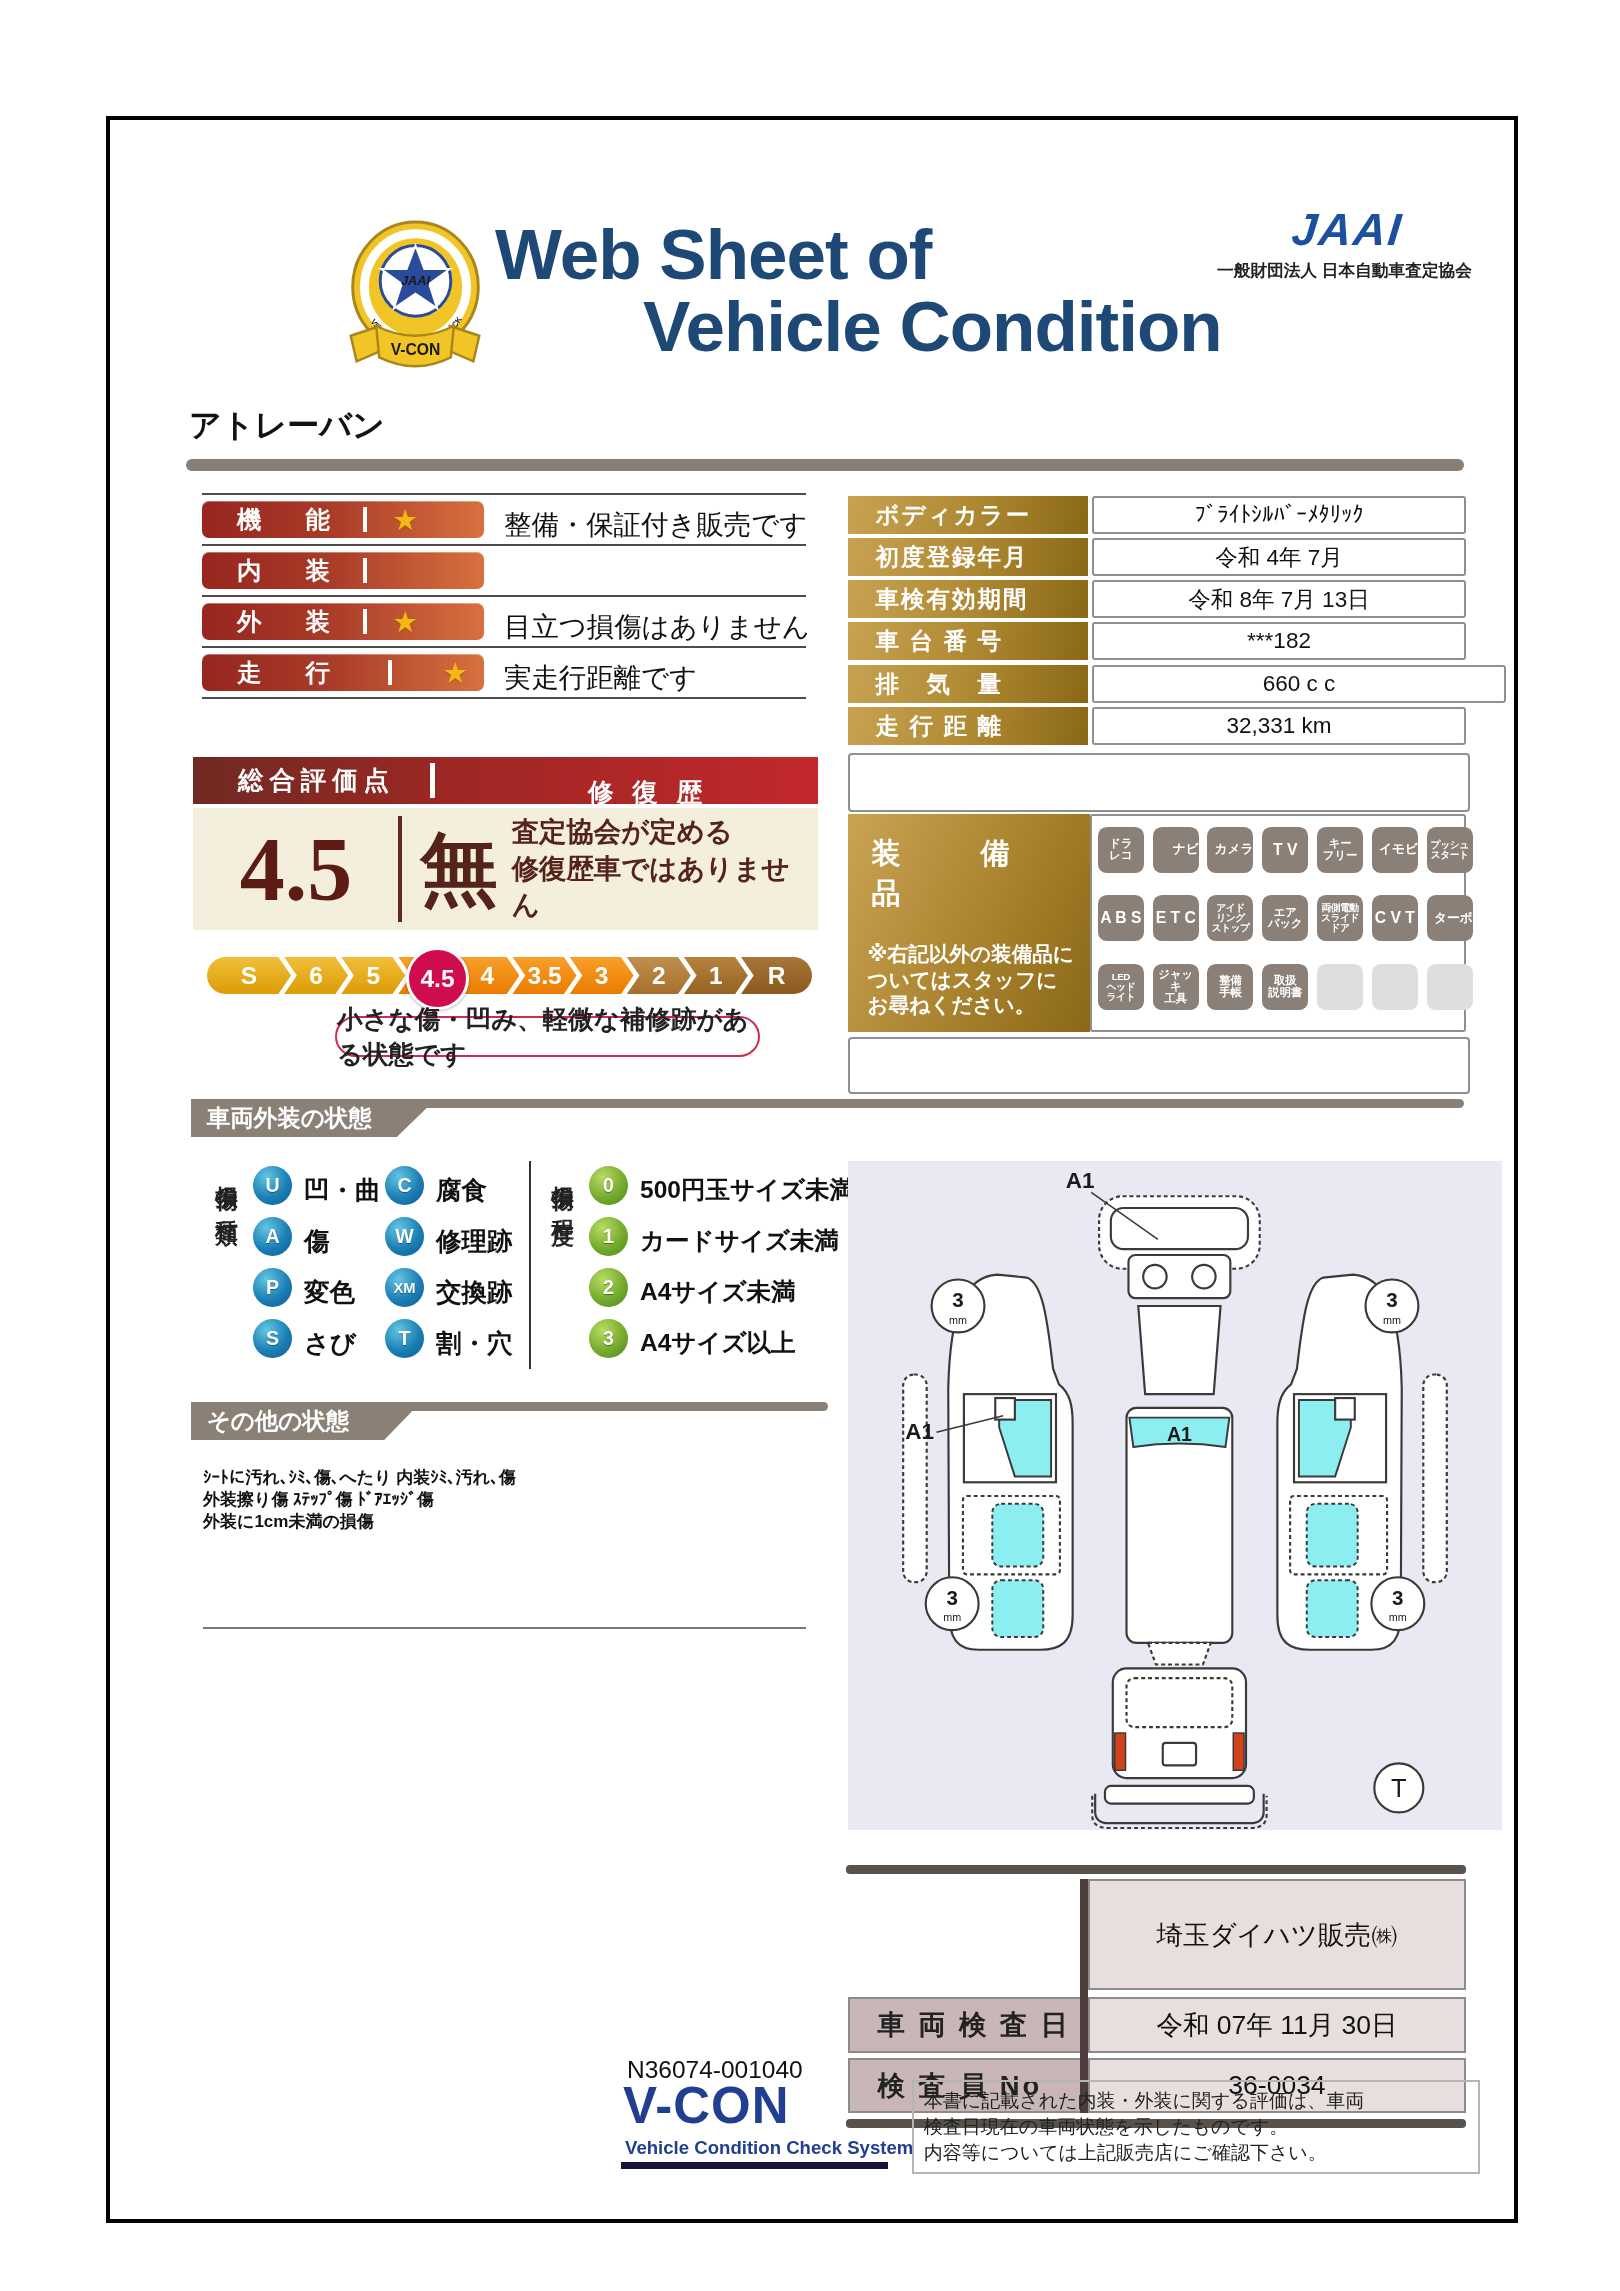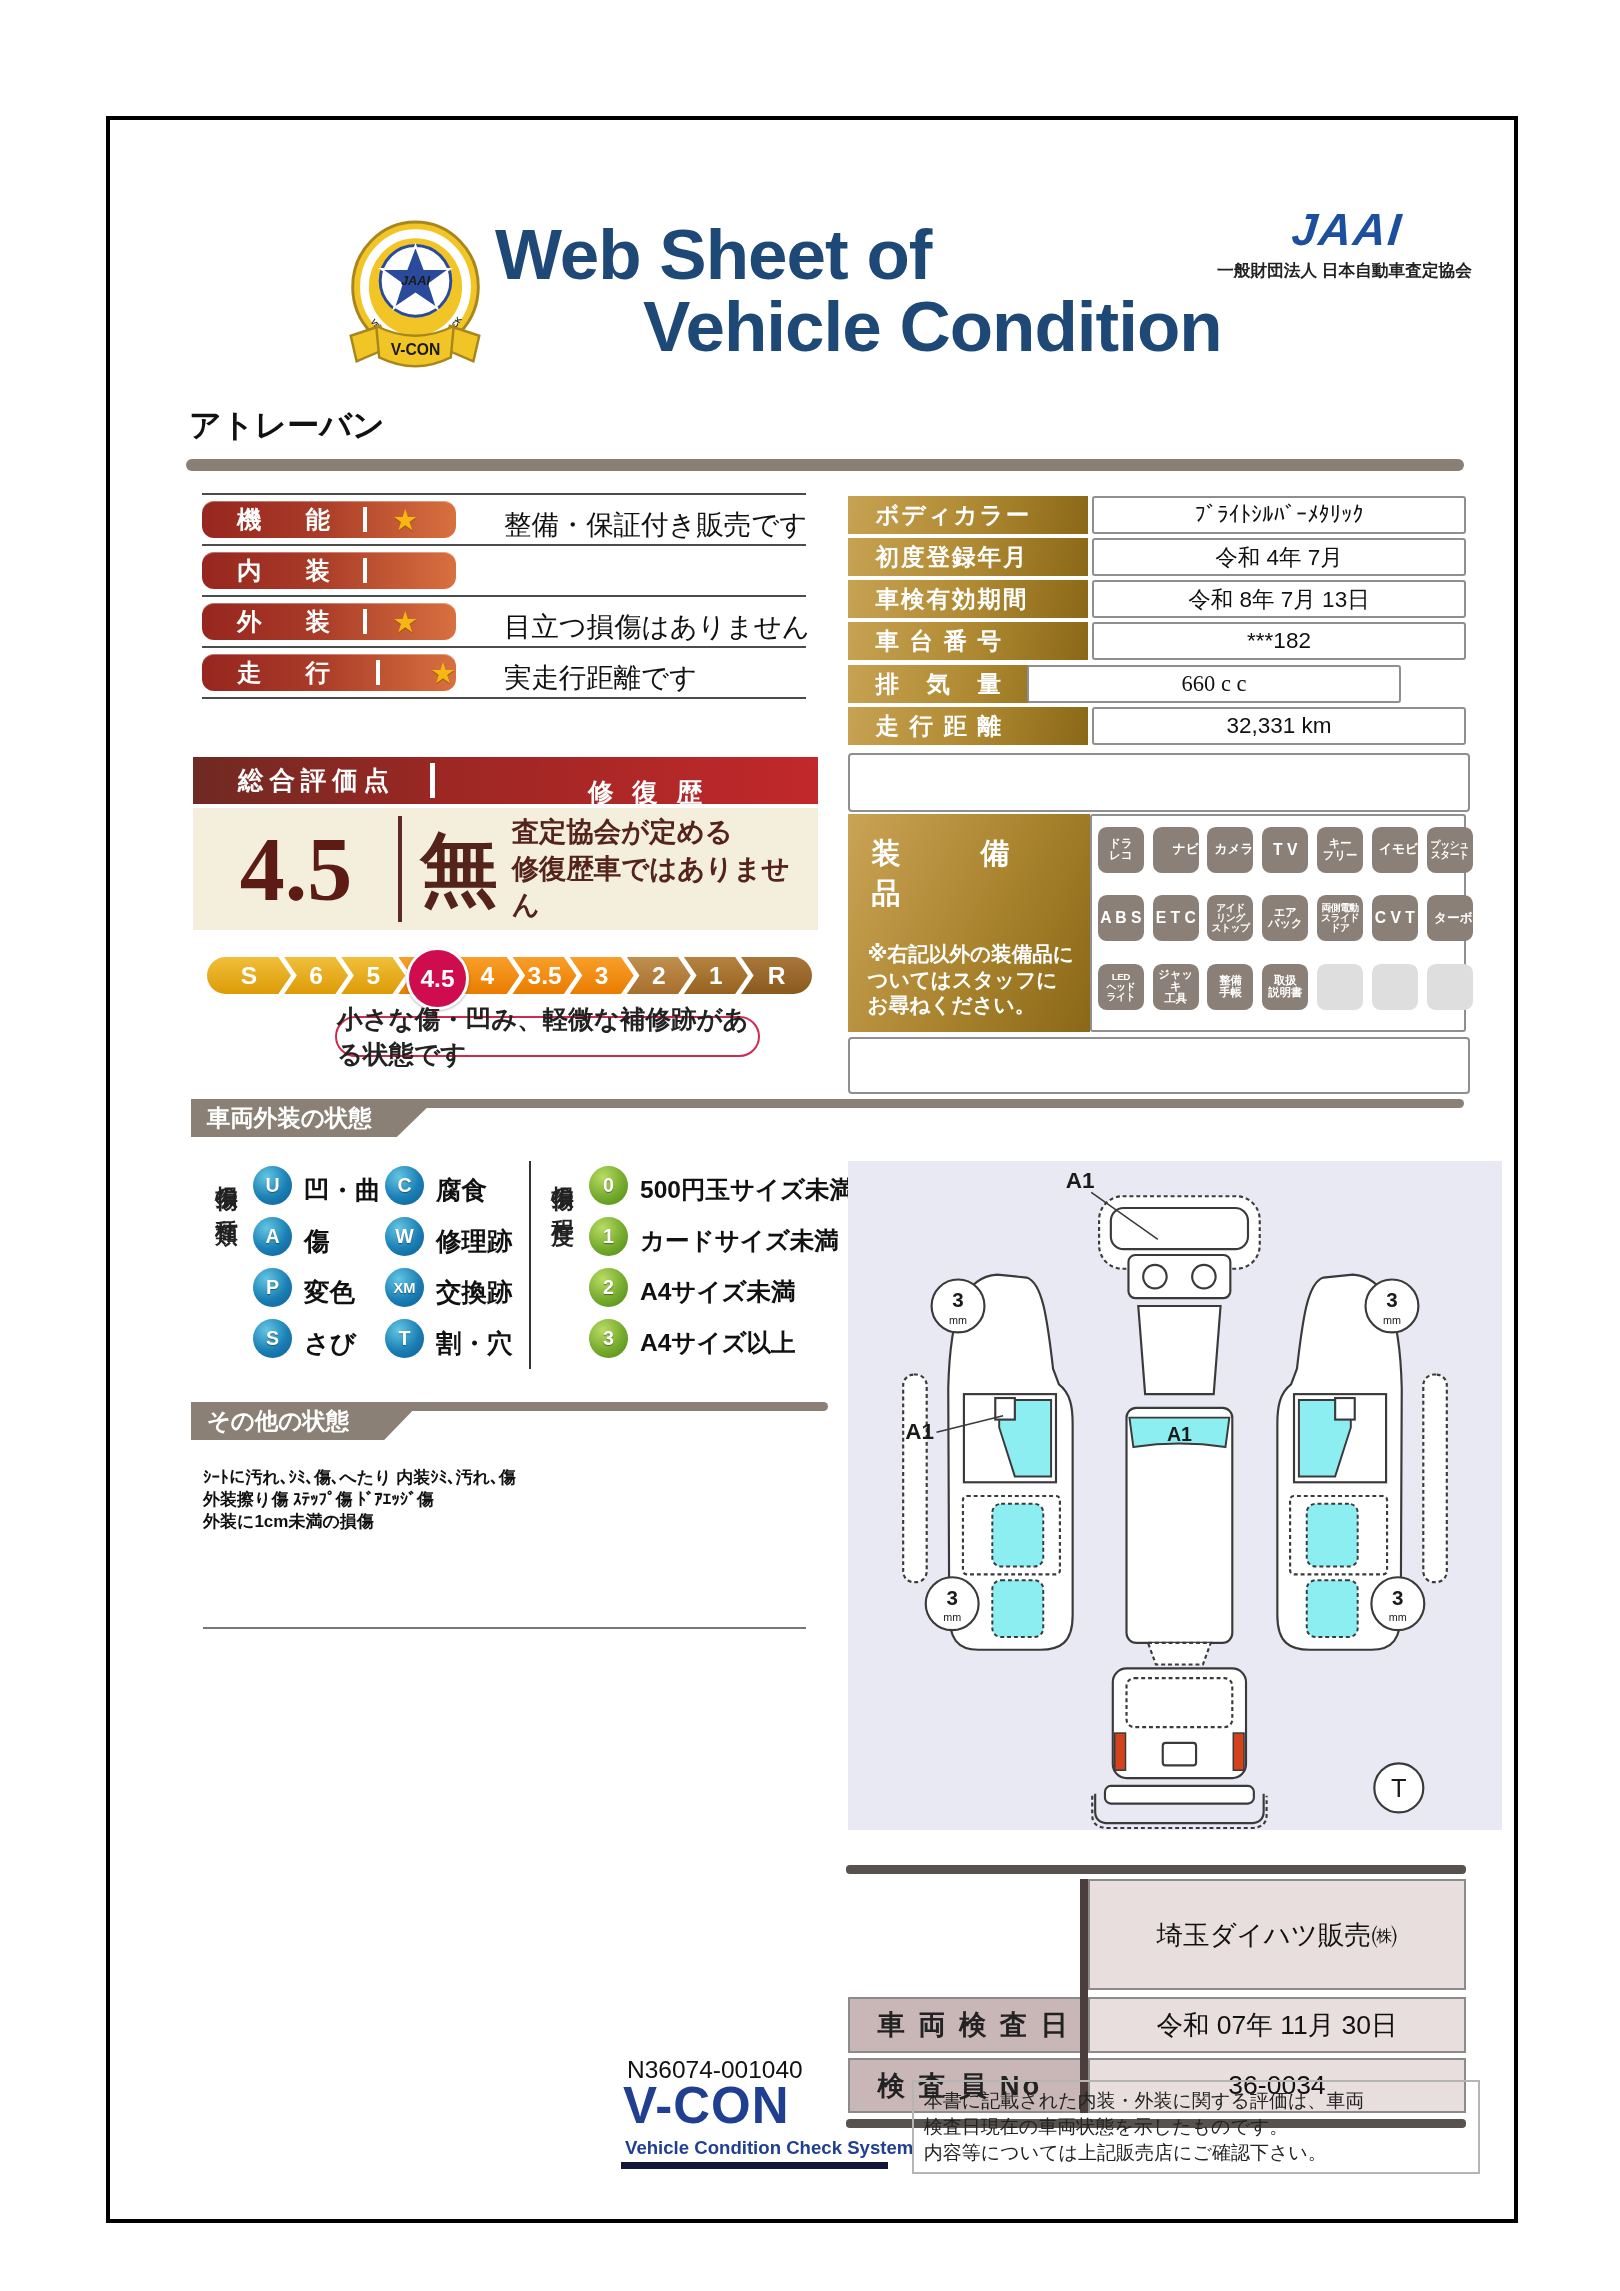--- a/index.html
+++ b/index.html
@@ -11,21 +11,21 @@
 
   
   .title{color:#1e4976;font-weight:bold;font-size:71px;letter-spacing:-1px;}
   .jaai-logo{color:#1d4f9f;font-weight:bold;font-style:italic;font-size:45px;letter-spacing:2px;transform:skewX(-6deg);}
   .jaai-sub{color:#222;font-size:16.7px;font-weight:bold;}
   .car-name{color:#111;font-weight:bold;font-size:32px;}
   .band{background:#8a7f74;border-radius:5.9px;}
 
   
   .hline{height:2px;background:#4c4c4c;}
-  .rbar{width:254px;height:37px;border-radius:12px;background:linear-gradient(90deg,#96261f 0%,#a93b28 45%,#d8703f 100%);
+  .rbar{width:282px;height:37px;border-radius:7px;background:linear-gradient(90deg,#96261f 0%,#a93b28 45%,#d8703f 100%);
         display:flex;align-items:center;color:#fff;box-shadow:inset 0 1px 0 rgba(255,255,255,.35);}
   .rbar .lbl{font-size:24.5px;font-weight:bold;letter-spacing:9.8px;margin-left:35px;width:118px;}
   .rbar .vbar{width:3.9px;height:25.5px;background:#fff;margin-left:7.8px;}
   .rbar .star{font-size:29px;color:#f6b715;margin-left:25.5px;text-shadow:0 1px 1px #8a5a00;}
   .rdesc{font-size:27.4px;color:#111;}
 
   
   .goldcell{background:linear-gradient(100deg,#c7a252 0%,#b08a33 50%,#8a6817 100%);color:#fff;display:flex;align-items:center;}
   .goldcell span{font-size:23.5px;font-weight:bold;padding-left:27.4px;letter-spacing:2px;}
   .valcell{background:#fff;border:2px solid #8f8f8f;border-radius:2.9px;display:flex;align-items:center;justify-content:center;
@@ -183,21 +183,21 @@
       <span>車検有効期間</span>
     </div>
   <div class="abs valcell" style="left:1092px;top:580px;width:374px;height:38px;box-sizing:border-box;">令和 8年 7月 13日</div>
   <div class="abs goldcell" style="left:848px;top:622px;width:240px;height:38px;">
       <span>車 台 番 号</span>
     </div>
   <div class="abs valcell" style="left:1092px;top:622px;width:374px;height:38px;box-sizing:border-box;">***182</div>
   <div class="abs goldcell" style="left:848px;top:665px;width:240px;height:38px;">
       <span>排　気　量</span>
     </div>
-  <div class="abs valcell" style="left:1027px;top:665px;width:374px;height:38px;box-sizing:border-box;font-family:Liberation Serif, serif;">660 c c</div>
+  <div class="abs valcell" style="left:1092px;top:665px;width:414px;height:38px;box-sizing:border-box;">660 c c</div>
   <div class="abs goldcell" style="left:848px;top:707px;width:240px;height:38px;">
       <span>走 行 距 離</span>
     </div>
   <div class="abs valcell" style="left:1092px;top:707px;width:374px;height:38px;box-sizing:border-box;">32,331 km</div>
 
   <div class="abs emptybox" style="left:848px;top:753px;width:618px;height:55px;"></div>
 
   <div class="abs score-head" style="left:193px;top:757px;width:625px;height:47px;">
     <span class="t" style="margin-left:45px;">総合評価点</span>
     <span style="width:4.9px;height:35px;background:#fff;margin-left:35px;"></span>

